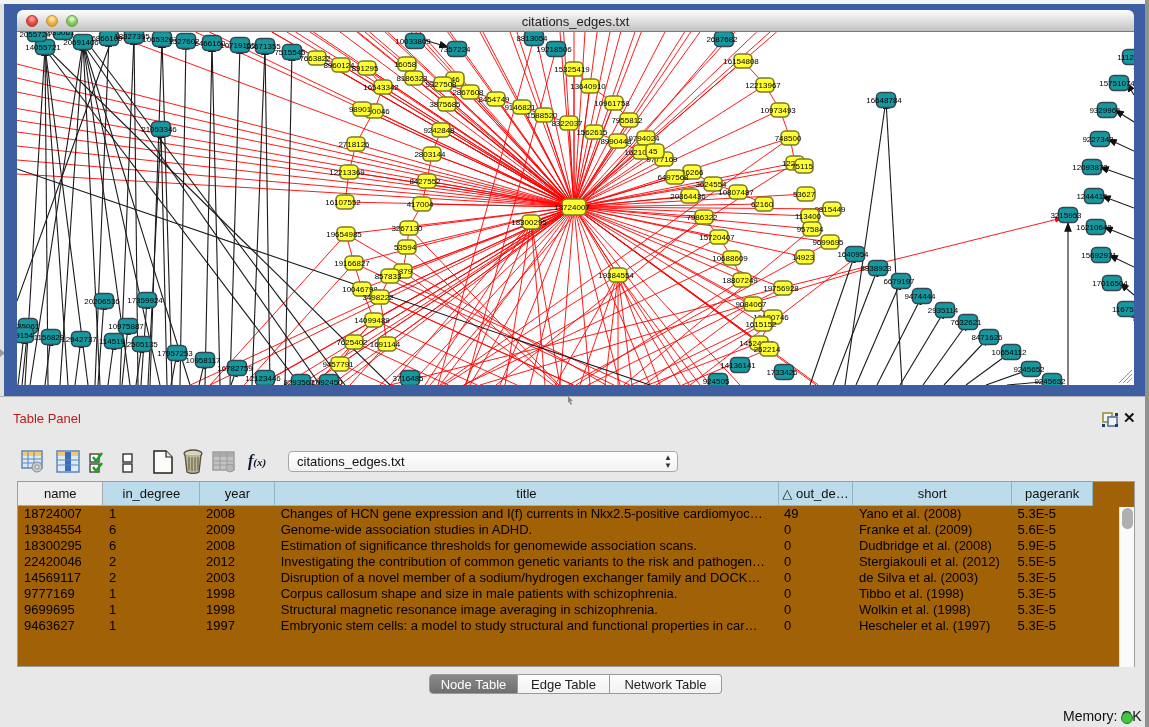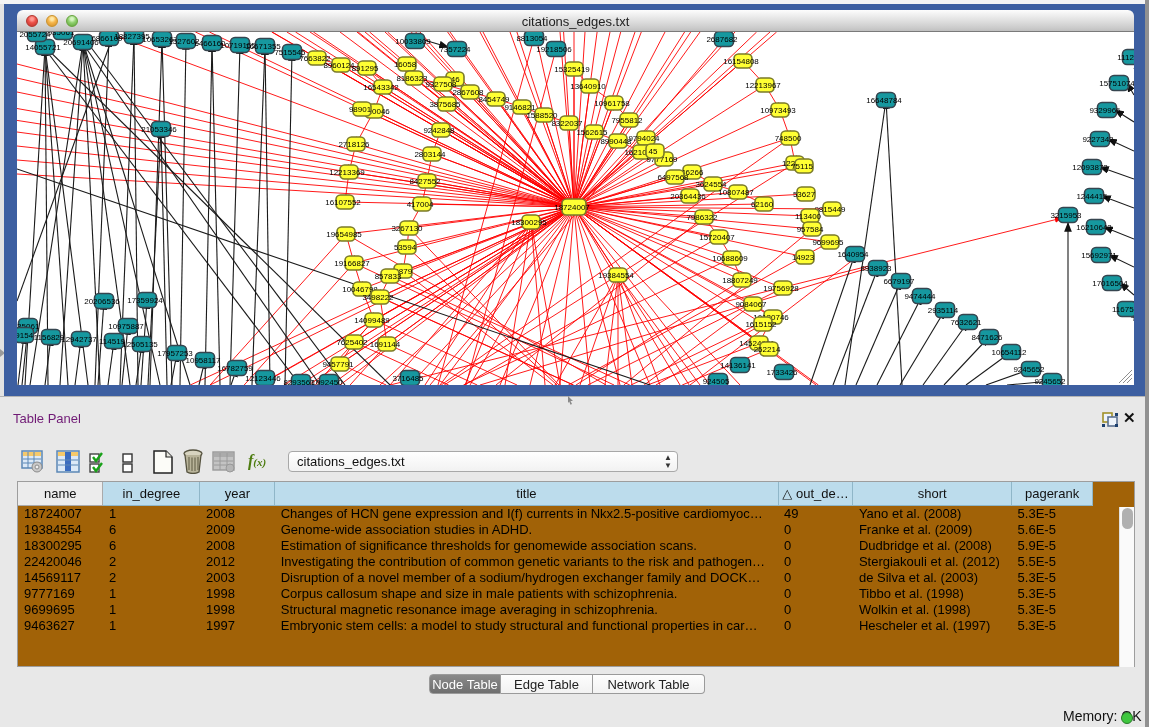--- a/index.html
+++ b/index.html
@@ -11,21 +11,21 @@
 #titlebar { position:absolute; left:13px; top:6px; width:1117px; height:21.5px; border-radius:6px 6px 0 0; background:linear-gradient(#fdfdfd,#e3e3e3 45%,#cbcbcb 85%,#c0c0c0); border-bottom:1px solid #7a7a7a; }
 #title { position:absolute; width:100%; text-align:center; top:4px; font-size:13px; color:#222; }
 .tl { position:absolute; top:4.5px; width:12px; height:12px; border-radius:50%; }
 #tl1 { left:9px; background:radial-gradient(circle at 50% 30%, #ff9a93 15%, #ec5048 45%, #c63a32 90%); border:0.5px solid #b2362e;}
 #tl2 { left:28.5px; background:radial-gradient(circle at 50% 30%, #ffe9a8 15%, #f5b54a 45%, #d7952e 90%); border:0.5px solid #c9922d;}
 #tl3 { left:48.5px; background:radial-gradient(circle at 50% 30%, #d6f5c2 15%, #8fd06e 45%, #64aa40 90%); border:0.5px solid #68a33f;}
 #canvas { position:absolute; left:13px; top:27.5px; width:1117px; height:353px; background:#fff; overflow:hidden; }
 #resize { position:absolute; right:1px; bottom:1px; width:15px; height:15px; }
 #net text { font-family:"Liberation Sans",sans-serif; }
 #panel { position:absolute; left:0; top:396px; width:1145px; height:331px; background:#e8e8e8; border-top:1px solid #b4b4b4; }
-#ptitle { position:absolute; left:13px; top:411px; font-size:13px; color:#701a75; }
+#ptitle { position:absolute; left:13px; top:411px; font-size:13px; color:#b91c1c; }
 #pfloat { position:absolute; left:1102px; top:411px; }
 #pclose { position:absolute; left:1123px; top:409px; font-size:15px; font-weight:bold; color:#111; }
 #combo { position:absolute; left:288px; top:451px; width:390px; height:21px; background:linear-gradient(#ffffff,#f2f2f2); border:1px solid #a8a8a8; border-radius:4px; font-size:13px; color:#111; line-height:19px; padding-left:8px; }
 #combo .arr { position:absolute; right:5px; top:2px; font-size:8px; color:#333; line-height:8px; text-align:center; }
 #tablewrap { position:absolute; left:17px; top:481px; width:1118px; height:186px; background:#a16207; border:1px solid #9d9d9d; }
 table { border-collapse:collapse; table-layout:fixed; width:1075px; font-size:13px; }
 th { height:23px; background:#bcdcec; border-right:1px solid #8fb6c8; border-bottom:1px solid #8fb6c8; font-weight:normal; font-size:13px; color:#111; text-align:center; }
 th.c1 { background:#ececec; border-right:1px solid #aaa; border-bottom:1px solid #aaa; }
 td { height:16px; padding:0 0 0 6px; white-space:nowrap; overflow:hidden; color:#000; }
 .c1 { width:84px; } .c2 { width:96px; } .c3 { width:74px; } .c4 { width:498px; }
@@ -696,21 +696,21 @@
  <ellipse cx="11" cy="4.5" rx="9" ry="3.5" fill="#d8d4c0" stroke="#55523f" stroke-width="1.3"></ellipse>
  <path d="M3 6 L5 23 Q11 26 17 23 L19 6" fill="#b9b49a" stroke="#55523f" stroke-width="1.3"></path>
  <path d="M7 8V21 M10 8.5V22 M13 8.5V22 M16 8V21" stroke="#6e6a52" stroke-width="1.2"></path>
 </svg>
 <svg class="ticon" style="left:212px;top:451px" width="24" height="22">
  <rect x="1" y="1" width="21" height="18" fill="#c3c3c3" stroke="#9a9a9a" stroke-width="1.4"></rect>
  <rect x="2" y="2" width="19" height="4" fill="#ababab"></rect>
  <path d="M8 2V19 M15 2V19 M2 10H21 M2 14H21" stroke="#9a9a9a" stroke-width="1"></path>
  <circle cx="18" cy="17" r="4" fill="#b5b5b5" stroke="#999"></circle>
 </svg>
-<div class="ticon" style="left:248px;top:452px;font-size:16px;font-style:italic;font-weight:bold;color:#4d7c0f;font-family:'Liberation Serif',serif">f<span style="font-size:11px">(x)</span></div>
+<div class="ticon" style="left:248px;top:452px;font-size:16px;font-style:italic;font-weight:bold;color:#0f172a;font-family:'Liberation Serif',serif">f<span style="font-size:11px">(x)</span></div>
 
 <div id="combo">citations_edges.txt<div class="arr">▲<br>▼</div></div>
 <div id="tablewrap">
   <table>
   <tbody>
           <tr>
             <th class="c1">name</th>
             <th class="c2">in_degree</th>
             <th class="c3">year</th>
             <th class="c4">title</th>
@@ -790,21 +790,21 @@
             <td class="c6">Hescheler et al. (1997)</td>
             <td class="c7">5.3E-5</td>
           </tr>
   </tbody>
       </table>
   <div id="vscroll">
         <div id="vthumb"></div>
       </div>
 </div>
 <div id="tabs">
-  <div class="tab first sel" style="width:72px">Node Table</div>
+  <div class="tab first sel" style="width:89px">Node Table</div>
   <div class="tab" style="width:92px">Edge Table</div>
   <div class="tab last" style="width:112px">Network Table</div>
 </div>
 <div id="memory">Memory: OK</div>
 <div id="memdot"></div>
 <svg id="cursor" viewBox="0 0 7 9">
       <path d="M1 0 L6 5 L3.5 5 L5 8 L3.5 8.7 L2.2 5.6 L1 7 Z" fill="#888"></path>
     </svg>
 </div>
 </body></html>

